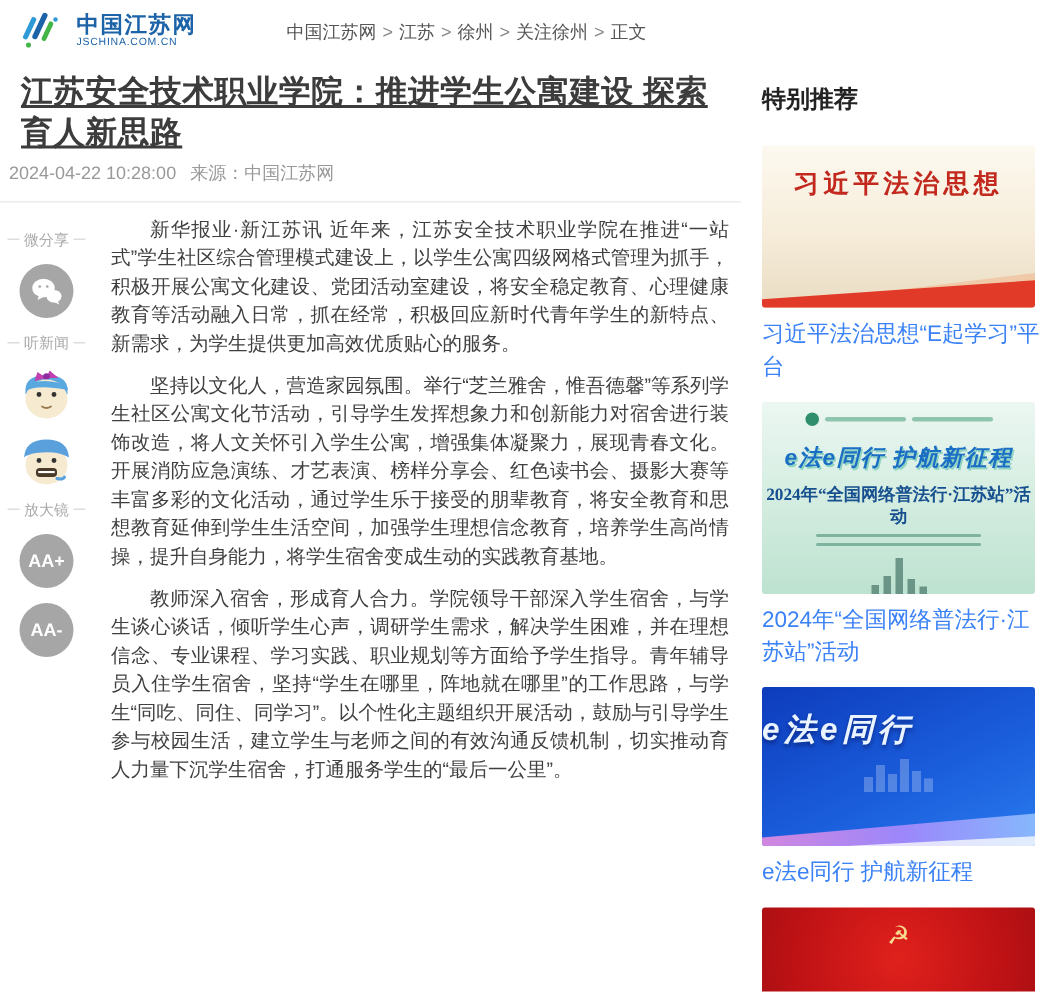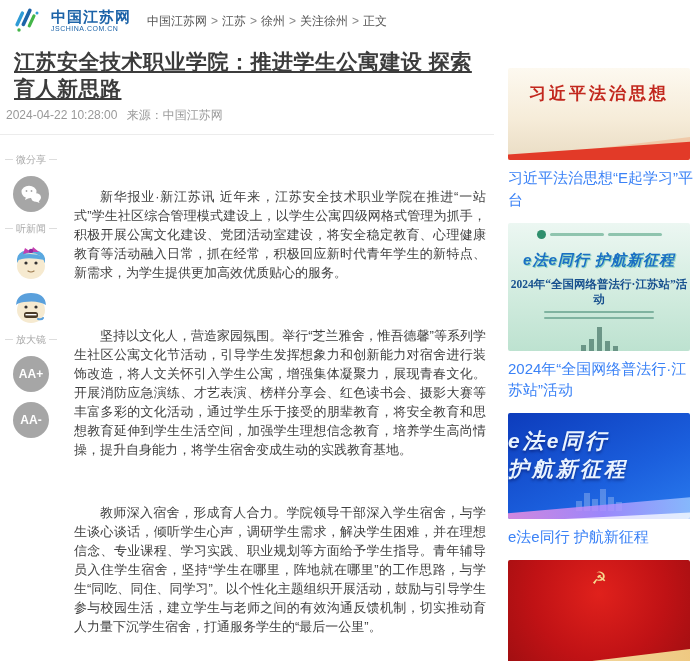--- a/index.html
+++ b/index.html
@@ -1,20 +1,20 @@
 <!DOCTYPE html>
 <html><head>
 <meta charset="utf-8">
 <style>
   * { box-sizing: border-box; margin: 0; padding: 0; }
   html,body { width:698px; height:661px; background:#fff; overflow:hidden;
     font-family:"Liberation Sans", sans-serif; }
 
   
-  .header { height:42px; display:flex; align-items:center; padding-left:14px; }
+  .header { height:42px; display:flex; align-items:center; padding-left:14px;gap:44px; }
   .logo { display:flex; align-items:center; cursor:pointer; }
   .logo-mark { width:30px; height:28px; margin-right:7px; }
   .logo-text-col { display:flex; flex-direction:column; line-height:1.05; }
   .logo-title { font-size:15px; font-weight:bold; color:#1c63a8; letter-spacing:1px; }
   .logo-sub { font-size:7px; color:#1c63a8; letter-spacing:.5px; }
   .breadcrumb { margin-left:16px; font-size:12px; color:#555; display:flex; align-items:center; }
   .crumb { cursor:pointer; }
   .crumb-sep { margin:0 4px; color:#888; }
 
   
@@ -35,30 +35,30 @@
   .rail-label { font-size:10px; color:#aaa; display:flex; align-items:center;
     justify-content:center; gap:3px; margin:8px 0 9px; white-space:nowrap; }
   .rail-dash { width:8px; border-top:1px solid #ddd; display:inline-block; }
   .rail-circle { width:36px; height:36px; border-radius:50%; background:#a6a6a6; color:#fff;
     display:flex; align-items:center; justify-content:center; margin:0 auto 10px; cursor:pointer;
     font-size:12px; font-weight:bold; }
   .mascot { width:38px; height:36px; margin:0 auto 8px; display:block; cursor:pointer; }
 
   .article-body { flex:1; padding:8px 8px 0 12px; font-size:13px; color:#404040;
     line-height:19px; text-align:justify; }
-  .article-body p { text-indent:2em; margin-bottom:9px;margin-top:44px; }
+  .article-body p { text-indent:2em; margin-bottom:9px; }
 
   
   .sidebar-heading { font-size:16px; font-weight:bold; color:#222; margin:8px 0 14px; }
   .promo-card { margin-bottom:6px; cursor:pointer; }
   .promo-img { width:182px; border-radius:2px; position:relative; overflow:hidden; }
   .promo-caption { font-size:15px; color:#3b82f6; line-height:1.45; margin:7px 0 12px; }
 
   
-  .promo1 { height:92px; background:linear-gradient(180deg,#fdf9f0 0%,#f6ecd9 55%,#e9dcc3 100%);
+  .promo1 { height:108px; background:linear-gradient(180deg,#fdf9f0 0%,#f6ecd9 55%,#e9dcc3 100%);
     text-align:center;margin-top:20px; }
   .promo1-t1 { font-family:"Liberation Serif", serif; color:#c2281e; font-size:17px;
     font-weight:bold; letter-spacing:3px; padding-top:14px; }
   .promo1-t2 { color:#d0191c; font-size:19px; font-weight:bold; font-style:italic;
     letter-spacing:2px; margin-top:4px; text-shadow:1px 1px 0 #f0cfc0; }
   .promo1-ribbon2 { position:absolute; bottom:-14px; left:-12px; width:210px; height:26px;
     background:#f0c9a8; transform:rotate(-7deg); }
   .promo1-ribbon { position:absolute; bottom:-12px; left:-12px; width:212px; height:24px;
     background:#e23a28; transform:rotate(-4deg); }
 
@@ -196,20 +196,21 @@
         <p>新华报业·新江苏讯 近年来，江苏安全技术职业学院在推进“一站式”学生社区综合管理模式建设上，以学生公寓四级网格式管理为抓手，积极开展公寓文化建设、党团活动室建设，将安全稳定教育、心理健康教育等活动融入日常，抓在经常，积极回应新时代青年学生的新特点、新需求，为学生提供更加高效优质贴心的服务。</p>
         <p>坚持以文化人，营造家园氛围。举行“芝兰雅舍，惟吾德馨”等系列学生社区公寓文化节活动，引导学生发挥想象力和创新能力对宿舍进行装饰改造，将人文关怀引入学生公寓，增强集体凝聚力，展现青春文化。开展消防应急演练、才艺表演、榜样分享会、红色读书会、摄影大赛等丰富多彩的文化活动，通过学生乐于接受的朋辈教育，将安全教育和思想教育延伸到学生生活空间，加强学生理想信念教育，培养学生高尚情操，提升自身能力，将学生宿舍变成生动的实践教育基地。</p>
         <p>教师深入宿舍，形成育人合力。学院领导干部深入学生宿舍，与学生谈心谈话，倾听学生心声，调研学生需求，解决学生困难，并在理想信念、专业课程、学习实践、职业规划等方面给予学生指导。青年辅导员入住学生宿舍，坚持“学生在哪里，阵地就在哪里”的工作思路，与学生“同吃、同住、同学习”。以个性化主题组织开展活动，鼓励与引导学生参与校园生活，建立学生与老师之间的有效沟通反馈机制，切实推动育人力量下沉学生宿舍，打通服务学生的“最后一公里”。</p>
 
       </div>
     </div>
 
   </div>
 
   <div class="sidebar">
+    <div class="sidebar-heading">特别推荐</div>
 
     <div class="promo-card">
       <div class="promo-img promo1">
         <div class="promo1-t1">习近平法治思想</div>
         <div class="promo1-ribbon2"></div>
         <div class="promo1-ribbon"></div>
       </div>
       <div class="promo-caption">习近平法治思想“E起学习”平台</div>
     </div>
 
@@ -231,21 +232,20 @@
           <span class="promo2-bar" style="height:12px"></span>
           <span class="promo2-bar" style="height:7px"></span>
         </div>
       </div>
       <div class="promo-caption">2024年“全国网络普法行·江苏站”活动</div>
     </div>
 
     <div class="promo-card">
       <div class="promo-img promo3">
         <div class="promo3-t first">e法e同行</div>
-        <div class="promo3-t">护航新征程</div>
         <div class="promo3-sky">
           <span class="promo3-bar" style="height:10px"></span>
           <span class="promo3-bar" style="height:18px"></span>
           <span class="promo3-bar" style="height:12px"></span>
           <span class="promo3-bar" style="height:22px"></span>
           <span class="promo3-bar" style="height:14px"></span>
           <span class="promo3-bar" style="height:9px"></span>
         </div>
         <div class="promo3-wave1"></div>
         <div class="promo3-wave2"></div>

